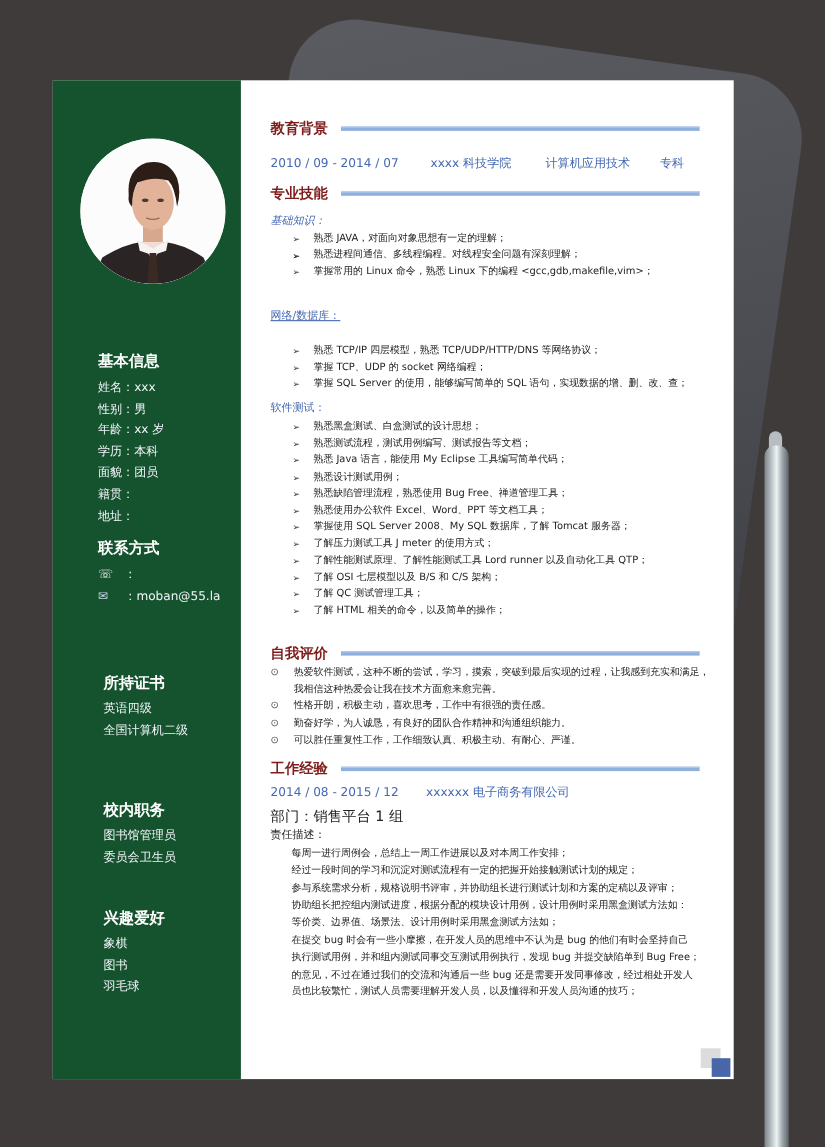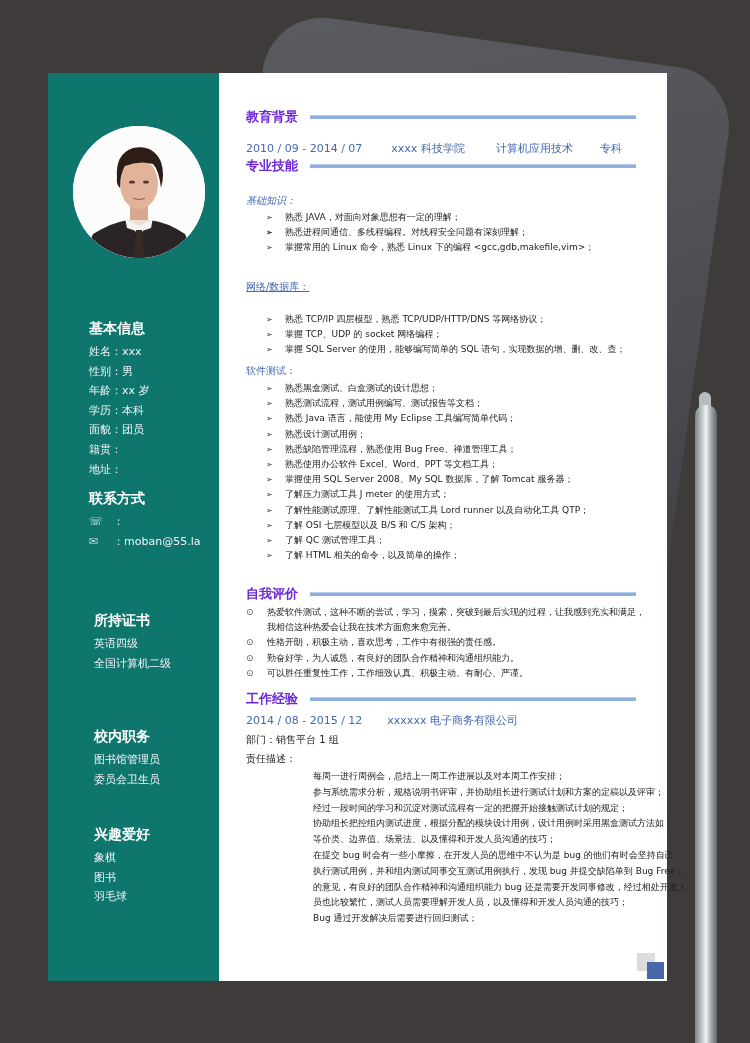--- a/index.html
+++ b/index.html
@@ -21,45 +21,45 @@
   .bg-pen-tip {
     position: absolute; left: 699px; top: 392px; width: 12px; height: 18px;
     background: #b7bec2; border-radius: 6px 6px 2px 2px;
   }
   .paper {
     position: absolute; left: 48px; top: 73px; width: 619px; height: 908px;
     background: #ffffff;
   }
   .sidebar {
     position: absolute; left: 0; top: 0; width: 171px; height: 908px;
-    background: #0f766e; color: #ffffff;
+    background: #14532d; color: #ffffff;
   }
   .avatar {
     position: absolute; left: 25px; top: 53px; width: 132px; height: 132px;
     border-radius: 50%; background: #fbfcfb; overflow: hidden;
   }
   .side-section { position: absolute; left: 41px; }
   .side-title { font-size: 14px; font-weight: bold; color: #fff; margin-bottom: 4px; }
   .side-line { font-size: 11px; color: #f2f4fa; line-height: 19.6px; white-space: nowrap; }
   .main { position: absolute; left: 198px; top: 0; width: 400px; }
   .sec-head { position: absolute; left: 0; display: flex; align-items: center; width: 390px; }
-  .sec-title { font-size: 13px; font-weight: bold; color: #6d28d9; white-space: nowrap; }
+  .sec-title { font-size: 13px; font-weight: bold; color: #7f1d1d; white-space: nowrap; }
   .sec-rule { flex: 1; margin-left: 12px; height: 3px; background: #8fb0de; border-top: 1px solid #b8cdee; }
   .blue-line { position: absolute; left: 0; font-size: 11px; color: #4468b2; white-space: nowrap; }
   .sub-head { position: absolute; left: 0; font-size: 10px; color: #4468b2; }
   .bullets { position: absolute; left: 20px; width: 380px; margin: 0; padding: 0; list-style: none; }
   .bullets li {
     font-size: 9px; line-height: 15.2px; color: #222; position: relative; padding-left: 19px;
   }
   .bullets li .mk { position: absolute; left: 0; top: 0; font-size: 8px; color: #333; }
   .eval { position: absolute; left: 0; width: 400px; margin: 0; padding: 0; list-style: none; }
   .eval li { font-size: 9px; line-height: 15.2px; color: #222; position: relative; padding-left: 21px; }
   .eval li .mk { position: absolute; left: 0; top: 0; font-size: 9px; color: #555; }
-  .plain { position: absolute; left: 0; font-size: 10px; color: #222; white-space: nowrap; }
-  .duties { position: absolute; left: 19px; width: 385px; margin-left: 48px; }
+  .plain { position: absolute; left: 0; font-size: 13px; color: #222; white-space: nowrap; }
+  .duties { position: absolute; left: 19px; width: 385px; }
   .duties div { font-size: 9px; line-height: 15.8px; color: #222; }
   .corner-gray { position: absolute; left: 589px; top: 880px; width: 18px; height: 18px; background: #dcdcdc; }
   .corner-blue { position: absolute; left: 599px; top: 889px; width: 17px; height: 17px; background: #4966a8; }
 </style>
 </head>
 <body>
 
 <div class="bg-notebook"></div>
 <div class="bg-pen-tip"></div>
 <div class="bg-pen"></div>
@@ -133,21 +133,21 @@
     <div class="blue-line" style="top:68px;">
       <span>2010 / 09 - 2014 / 07</span>
       <span style="display:inline-block;width:22px;"></span>
       <span>xxxx 科技学院</span>
       <span style="display:inline-block;width:24px;"></span>
       <span>计算机应用技术</span>
       <span style="display:inline-block;width:20px;"></span>
       <span>专科</span>
     </div>
 
-    <div class="sec-head" style="top:84px;justify-content:space-between;">
+    <div class="sec-head" style="top:94px;justify-content:space-between;">
       <span class="sec-title">专业技能</span>
       <span class="sec-rule"></span>
     </div>
 
     <div class="sub-head" style="top:121px;font-style:italic;">基础知识：</div>
     <ul class="bullets" style="top:137px;">
       <li><span class="mk">➢</span><span>熟悉 JAVA，对面向对象思想有一定的理解；</span></li>
       <li><span class="mk">➢</span></li>
       <li><span class="mk">➢</span><span>熟悉进程间通信、多线程编程。对线程安全问题有深刻理解；</span></li>
       <li><span class="mk">➢</span><span>掌握常用的 Linux 命令，熟悉 Linux 下的编程 &lt;gcc,gdb,makefile,vim&gt;；</span></li>
@@ -193,27 +193,26 @@
     </div>
     <div class="blue-line" style="top:640px;">
       <span>2014 / 08 - 2015 / 12</span>
       <span style="display:inline-block;width:18px;"></span>
       <span>xxxxxx 电子商务有限公司</span>
     </div>
     <div class="plain" style="top:660px;">部门：销售平台 1 组</div>
     <div class="plain" style="top:679px; font-size:10px;">责任描述：</div>
     <div class="duties" style="top:696px;">
       <div>每周一进行周例会，总结上一周工作进展以及对本周工作安排；</div>
+      <div>经过一段时间的学习和沉淀对测试流程有一定的把握开始接触测试计划的规定；</div>
       <div>参与系统需求分析，规格说明书评审，并协助组长进行测试计划和方案的定稿以及评审；</div>
-      <div>经过一段时间的学习和沉淀对测试流程有一定的把握开始接触测试计划的规定；</div>
       <div>协助组长把控组内测试进度，根据分配的模块设计用例，设计用例时采用黑盒测试方法如：</div>
-      <div>等价类、边界值、场景法、以及懂得和开发人员沟通的技巧；</div>
+      <div>等价类、边界值、场景法、设计用例时采用黑盒测试方法如；</div>
       <div>在提交 bug 时会有一些小摩擦，在开发人员的思维中不认为是 bug 的他们有时会坚持自己</div>
       <div>执行测试用例，并和组内测试同事交互测试用例执行，发现 bug 并提交缺陷单到 Bug Free；</div>
-      <div>的意见，有良好的团队合作精神和沟通组织能力 bug 还是需要开发同事修改，经过相处开发人</div>
+      <div>的意见，不过在通过我们的交流和沟通后一些 bug 还是需要开发同事修改，经过相处开发人</div>
       <div>员也比较繁忙，测试人员需要理解开发人员，以及懂得和开发人员沟通的技巧；</div>
-      <div>Bug 通过开发解决后需要进行回归测试；</div>
     </div>
   </div>
 
   <div class="corner-gray"></div>
   <div class="corner-blue"></div>
 </div>
 
 </body></html>

